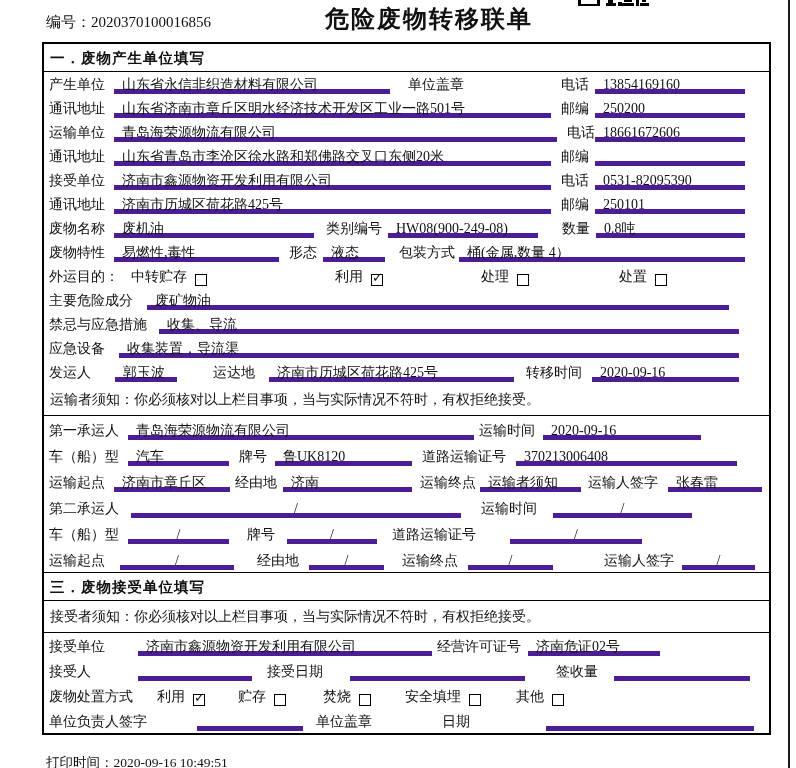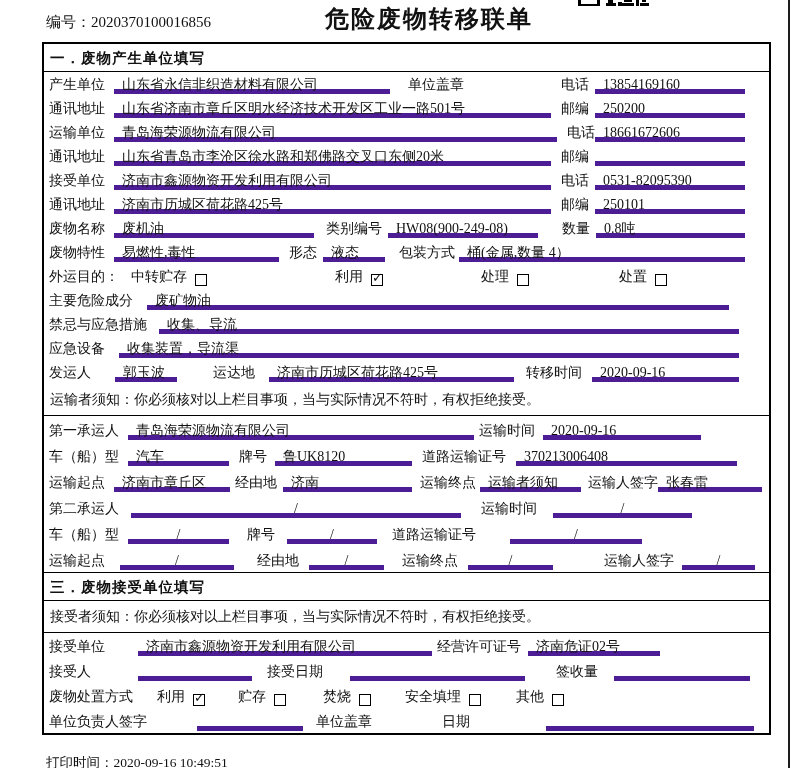--- a/index.html
+++ b/index.html
@@ -199,21 +199,21 @@
   </div>
 
   <div class="row row2" style="padding-right:7px">
     <span class="lbl">运输起点</span>
     <span class="fill" style="margin-left:9px;width:116px">济南市章丘区</span>
     <span class="lbl" style="margin-left:5px">经由地</span>
     <span class="fill" style="margin-left:6px;width:129px">济南</span>
     <span class="lbl" style="margin-left:8px">运输终点</span>
     <span class="fill" style="margin-left:4px;width:101px">运输者须知</span>
     <span class="lbl" style="margin-left:7px">运输人签字</span>
-    <span class="fill grow" style="">张春雷</span>
+    <span class="fill grow" style="margin-left:10px">张春雷</span>
   </div>
 
   <div class="row row2" style="padding-right:77px">
     <span class="lbl">第二承运人</span>
     <span class="fill ctr" style="margin-left:12px;width:330px">/</span>
     <span class="lbl" style="margin-left:20px">运输时间</span>
     <span class="fill ctr grow" style="margin-left:16px">/</span>
   </div>
 
   <div class="row row2" style="padding-right:127px">

